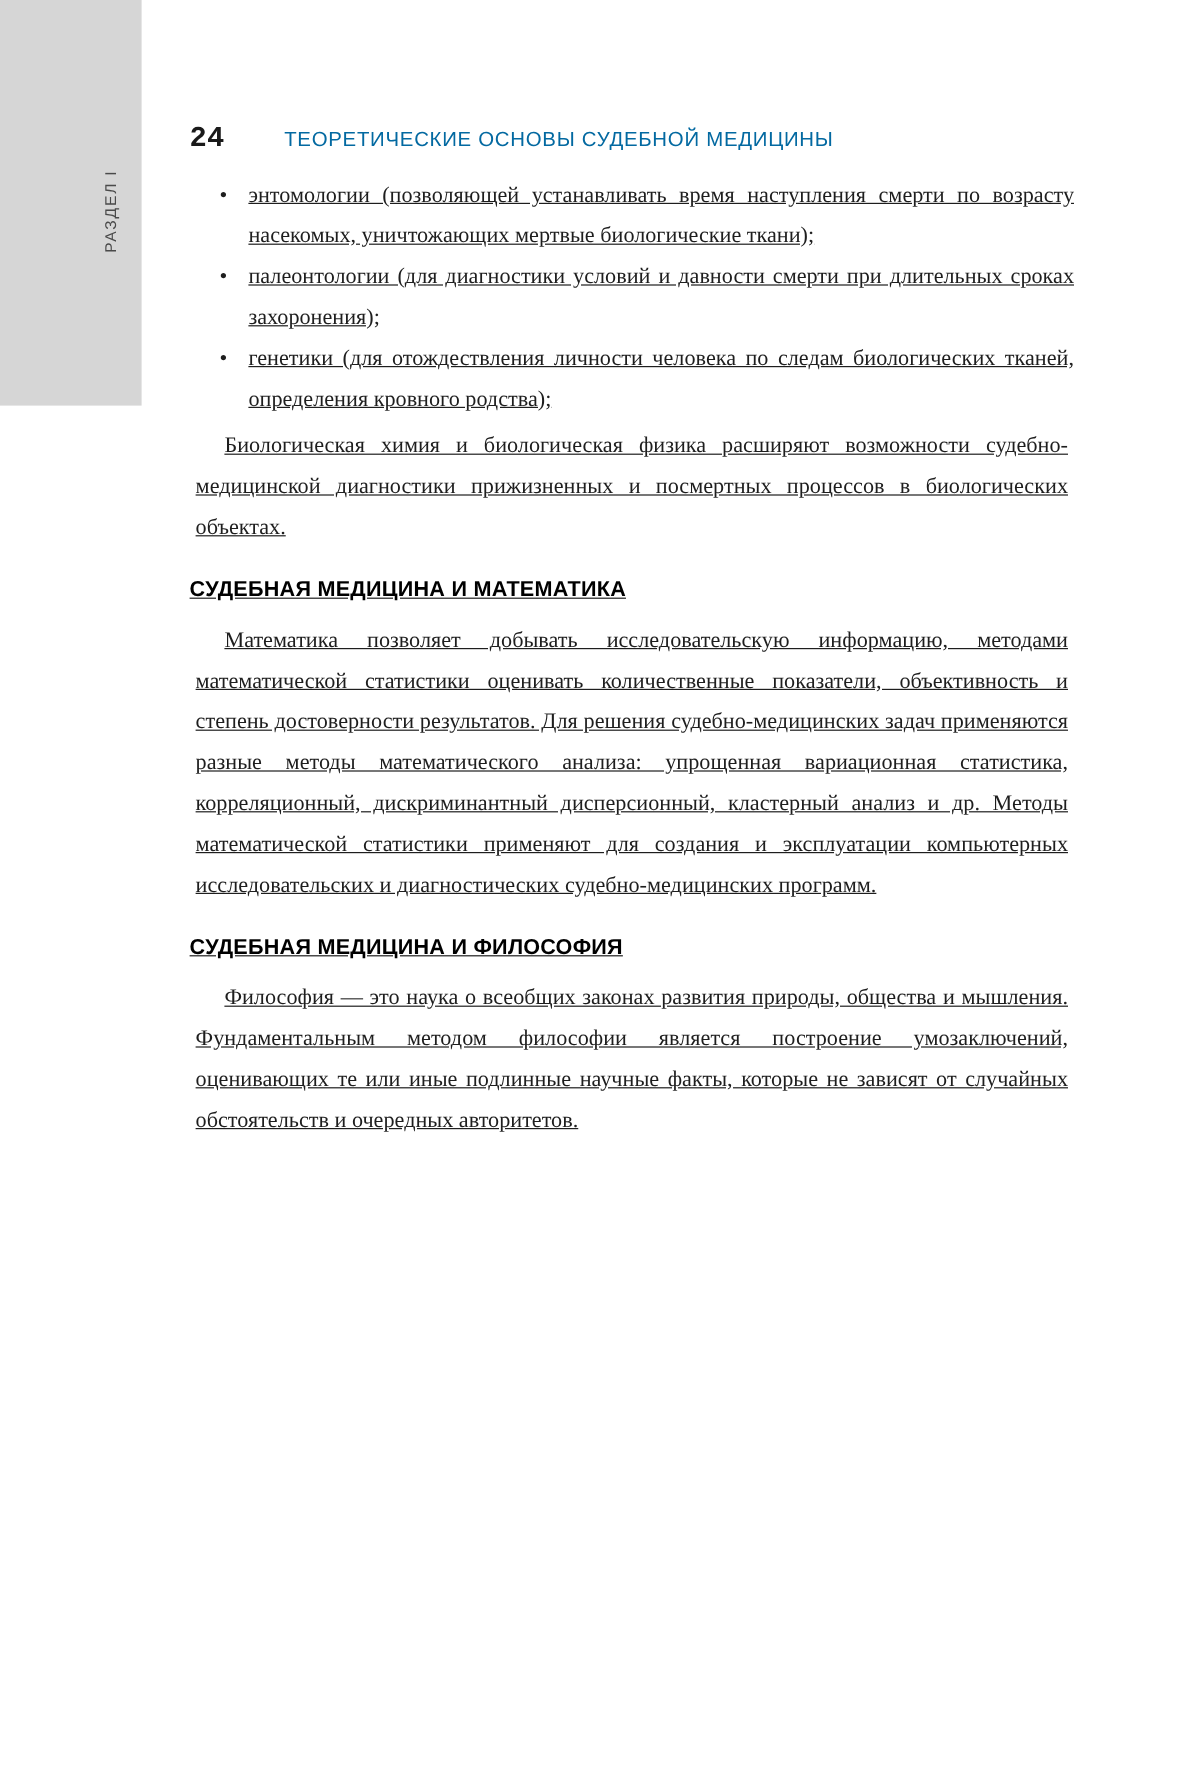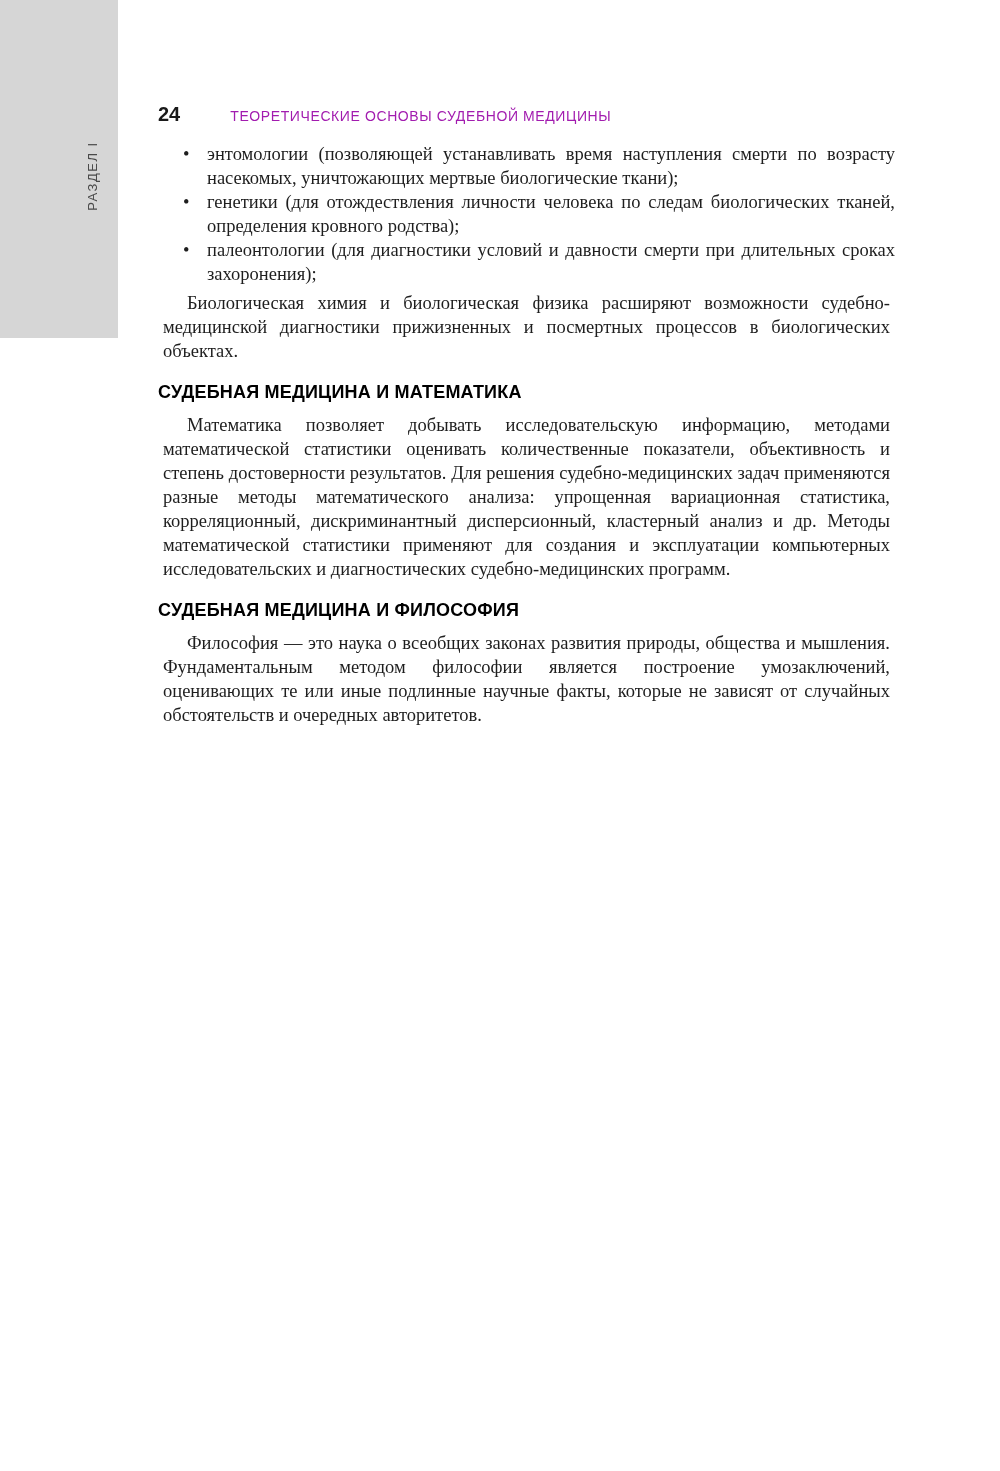--- a/index.html
+++ b/index.html
@@ -42,37 +42,38 @@
     top: 103px;
     width: 737px;
   }
 
   .running-header {
     display: flex;
     align-items: baseline;
     margin-bottom: 16px;
   }
   .page-number {
-    font-family: Liberation Sans, sans-serif;
+    font-family: Liberation Mono, monospace;
     font-weight: bold;
-    font-size: 20px;
+    font-size: 24px;
     color: #1a1a1a;
   }
   .running-title {
     font-family: "Liberation Sans", sans-serif;
-    font-size: 14px;
-    color: #a21caf;
+    font-size: 17px;
+    color: #0369a1;
     letter-spacing: 0.6px;
     margin-left: 50px;
   }
 
   .body-text {
     font-size: 18.5px;
-    line-height: 24px;
+    line-height: 34px;
     text-align: justify;
+    text-decoration: underline;
   }
 
   ul.bullet-list {
     list-style: none;
     margin: 0 0 0 0;
     padding: 0 0 0 49px;
   }
   ul.bullet-list li {
     position: relative;
     margin: 0;
@@ -114,22 +115,22 @@
 
     <div class="running-header">
       <span class="page-number">24</span>
       <span class="running-title">ТЕОРЕТИЧЕСКИЕ ОСНОВЫ СУДЕБНОЙ МЕДИЦИНЫ</span>
     </div>
 
     <div class="body-text">
 
       <ul class="bullet-list">
         <li>энтомологии (позволяющей устанавливать время наступления смерти по возрасту насекомых, уничтожающих мертвые биологические ткани);</li>
+        <li>палеонтологии (для диагностики условий и давности смерти при длительных сроках захоронения);</li>
         <li>генетики (для отождествления личности человека по следам биологических тканей, определения кровного родства);</li>
-        <li>палеонтологии (для диагностики условий и давности смерти при длительных сроках захоронения);</li>
       </ul>
 
       <p class="para">Биологическая химия и биологическая физика расширяют возможности судебно-медицинской диагностики прижизненных и посмертных процессов в биологических объектах.</p>
 
       <h2 class="section-heading">СУДЕБНАЯ МЕДИЦИНА И МАТЕМАТИКА</h2>
       <p class="para">Математика позволяет добывать исследовательскую информацию, методами математической статистики оценивать количественные показатели, объективность и степень достоверности результатов. Для решения судебно-медицинских задач применяются разные методы математического анализа: упрощенная вариационная статистика, корреляционный, дискриминантный дисперсионный, кластерный анализ и др. Методы математической статистики применяют для создания и эксплуатации компьютерных исследовательских и диагностических судебно-медицинских программ.</p>
 
       <h2 class="section-heading">СУДЕБНАЯ МЕДИЦИНА И ФИЛОСОФИЯ</h2>
       <p class="para">Философия — это наука о всеобщих законах развития природы, общества и мышления. Фундаментальным методом философии является построение умозаключений, оценивающих те или иные подлинные научные факты, которые не зависят от случайных обстоятельств и очередных авторитетов.</p>
 

